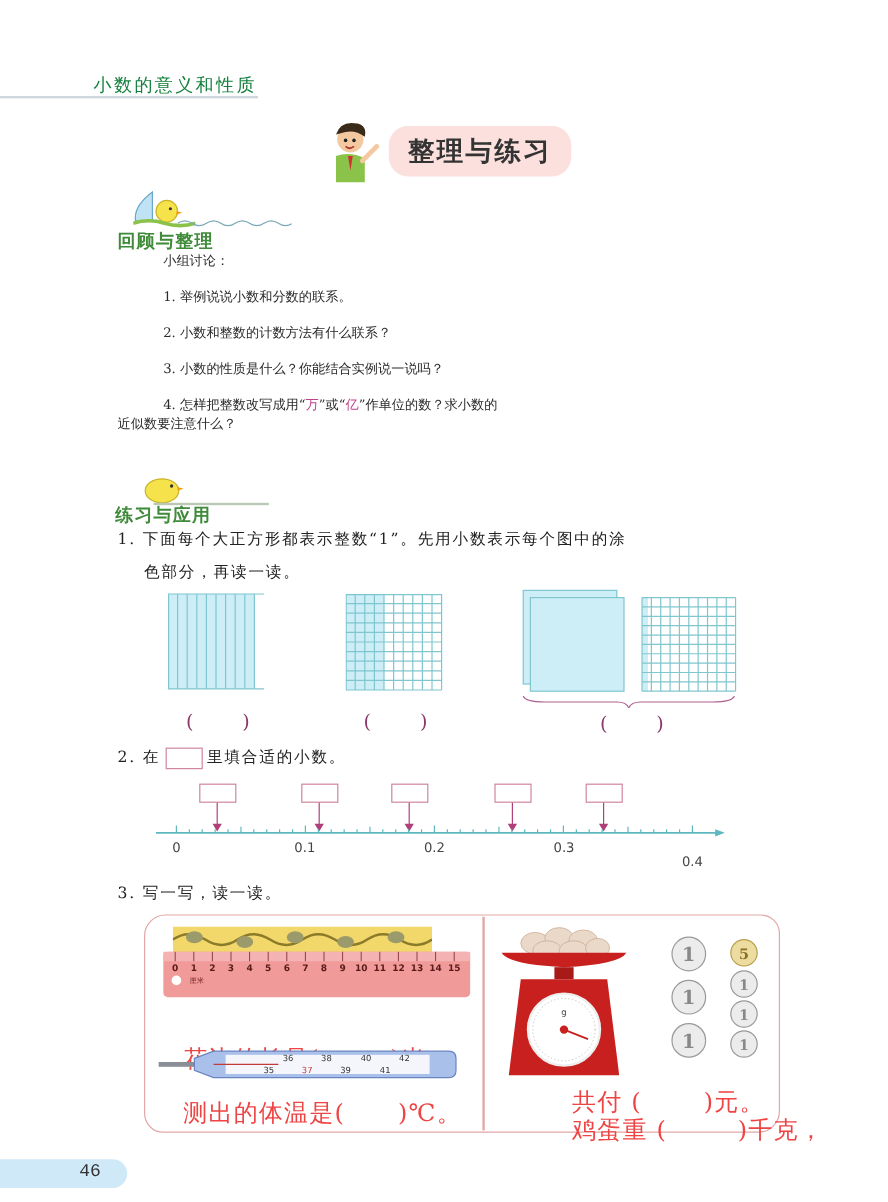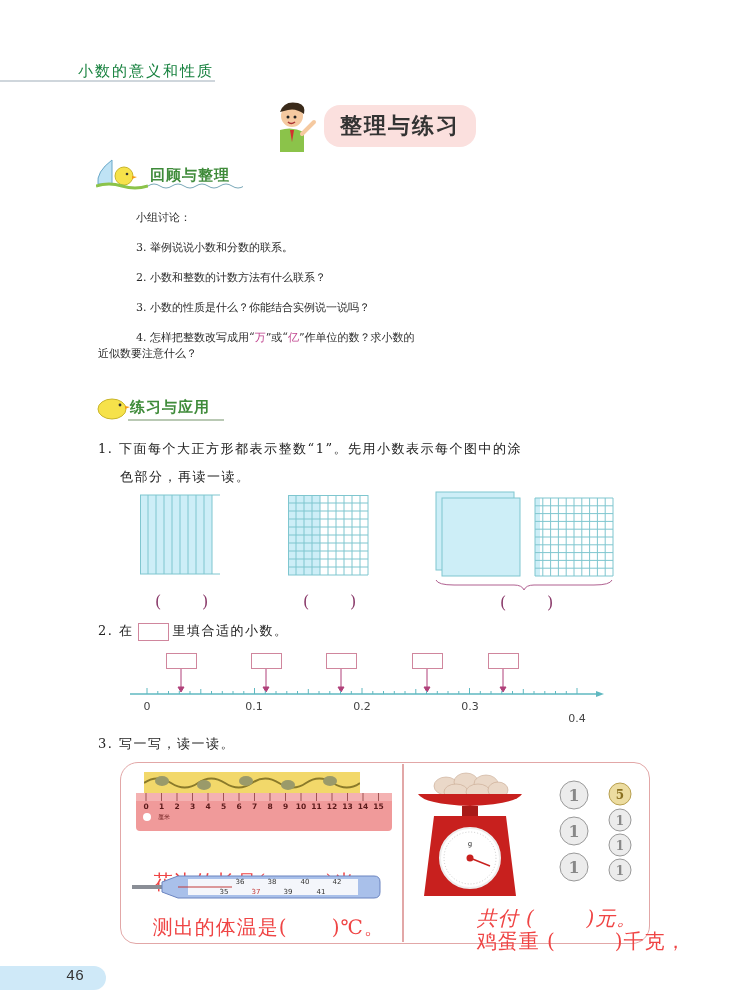--- a/index.html
+++ b/index.html
@@ -6,21 +6,21 @@
   html, body { width: 740px; height: 1002px; background: #ffffff; overflow: hidden; }
   body { position: relative; font-family: "DejaVu Serif", "Liberation Serif", serif; color: #2a2a2a; }
 
   .header-title { position: absolute; left: 78px; top: 62px; font-size: 15px; letter-spacing: 2px; color: #15803d; }
   .header-rule { position: absolute; left: 0; top: 80px; width: 215px; height: 2px; background: #cfd6dc; }
 
   .title-wrap { position: absolute; left: 274px; top: 100px; display: flex; align-items: center; }
   .boy { width: 46px; height: 52px; }
   .title-pill { margin-left: 4px; background: #fbe0de; border-radius: 16px; padding: 6px 16px; font-family: "DejaVu Sans", sans-serif; font-size: 22px; font-weight: bold; color: #333; letter-spacing: 2px; }
 
-  .section-head { position: absolute; display: flex; align-items: center; }
+  .section-head { position: absolute; display: flex; align-items: center; flex-direction: column; }
   .section-label { font-family: "DejaVu Sans", sans-serif; font-size: 15px; color: #3f8b3a; font-weight: bold; letter-spacing: 1px; }
   .section-underline { position: absolute; height: 2px; background: #b9c9b4; }
 
   .para { position: absolute; font-size: 11px; line-height: 1; color: #2a2a2a; white-space: nowrap; }
   .pink { color: #c0438e; }
 
   .q-text { position: absolute; font-size: 13px; letter-spacing: 1.5px; color: #222; white-space: nowrap; }
 
   .fig { position: absolute; }
   .paren { position: absolute; font-size: 16px; color: #8a3a6a; white-space: pre; }
@@ -65,21 +65,21 @@
     <path d="M36 18 L41 19 L36 21 Z" fill="#f39c12"></path>
     <path d="M0 28 Q13 24 26 28 Q39 32 52 28" stroke="#8bc34a" stroke-width="3" fill="none"></path>
   </svg>
   <span class="section-label" style="margin-left:2px;">回顾与整理</span>
 </div>
 <svg style="position:absolute; left:148px; top:182px;" width="95" height="8">
   <path d="M0 4 Q6 0 12 4 T24 4 T36 4 T48 4 T60 4 T72 4 T84 4 T96 4" stroke="#7aa8b8" stroke-width="1" fill="none"></path>
 </svg>
 
 <div class="para" style="left:136px; top:212px;">小组讨论：</div>
-<div class="para" style="left:136px; top:242px;">3. 举例说说小数和分数的联系。</div>
+<div class="para" style="left:136px; top:242px;">1. 举例说说小数和分数的联系。</div>
 <div class="para" style="left:136px; top:272px;">2. 小数和整数的计数方法有什么联系？</div>
 <div class="para" style="left:136px; top:302px;">3. 小数的性质是什么？你能结合实例说一说吗？</div>
 <div class="para" style="left:136px; top:332px;">
   <span>4. 怎样把整数改写成用“</span><span class="pink">万</span><span>”或“</span><span class="pink">亿</span><span>”作单位的数？求小数的</span>
 </div>
 <div class="para" style="left:98px; top:348px;text-align:right;">近似数要注意什么？</div>
 
 <div class="section-head" style="left:96px; top:394px;">
   <svg width="34" height="26" viewBox="0 0 34 26">
     <ellipse cx="16" cy="15" rx="14" ry="10" fill="#f6e24a" stroke="#c9b52a" stroke-width="1"></ellipse>
@@ -369,18 +369,18 @@
         <text x="62" y="70" font-size="12" fill="#888">1</text>
       <circle cx="62" cy="90" r="11" fill="#ececec" stroke="#999"></circle>
         <text x="62" y="95" font-size="12" fill="#888">1</text>
     </g>
   </svg>
 </div>
 
 <div class="panel-text" style="left:462px; top:904px;">
   <span>鸡蛋重 (</span><span class="pk">        </span><span>)千克，</span>
 </div>
-<div class="panel-text" style="left:462px; top:881px;font-style:italic;">
+<div class="panel-text" style="left:462px; top:881px;">
   <span>共付 (</span><span class="pk">       </span><span>)元。</span>
 </div>
 
 <div class="page-num-tab"></div>
 <div class="page-num">46</div>
 
 </body></html>

